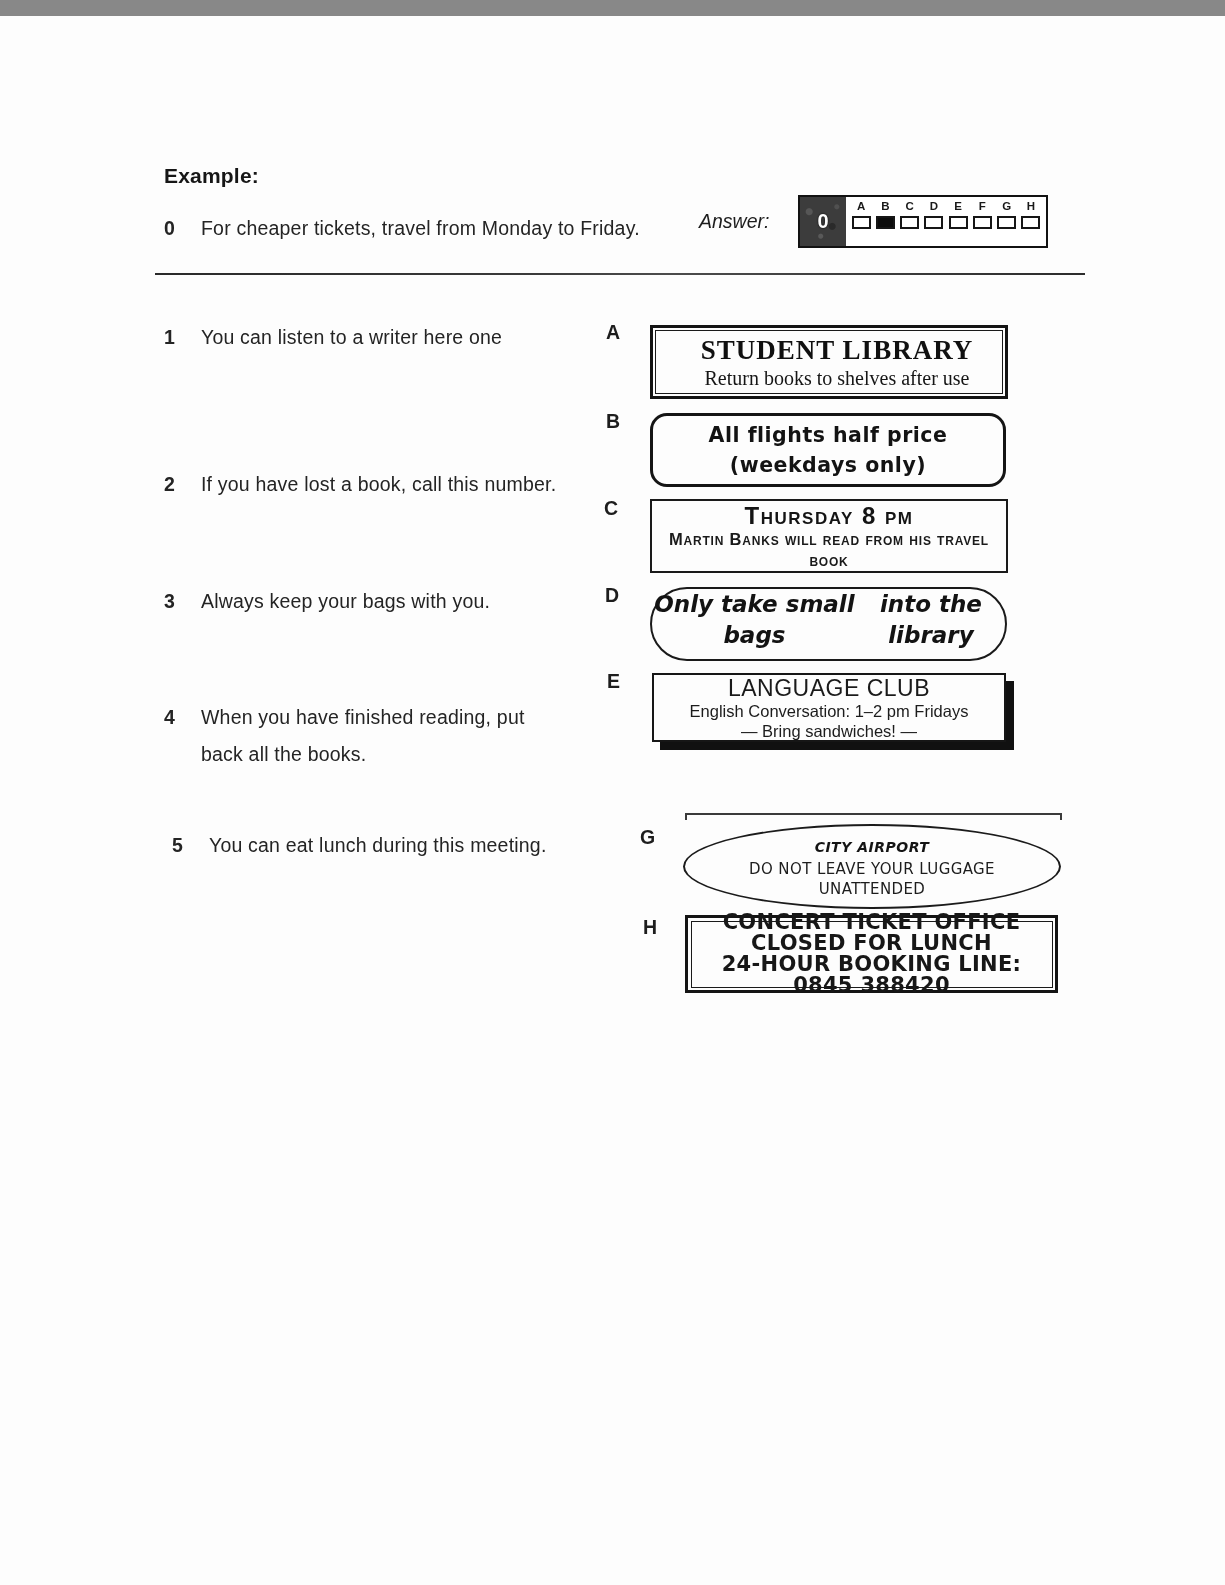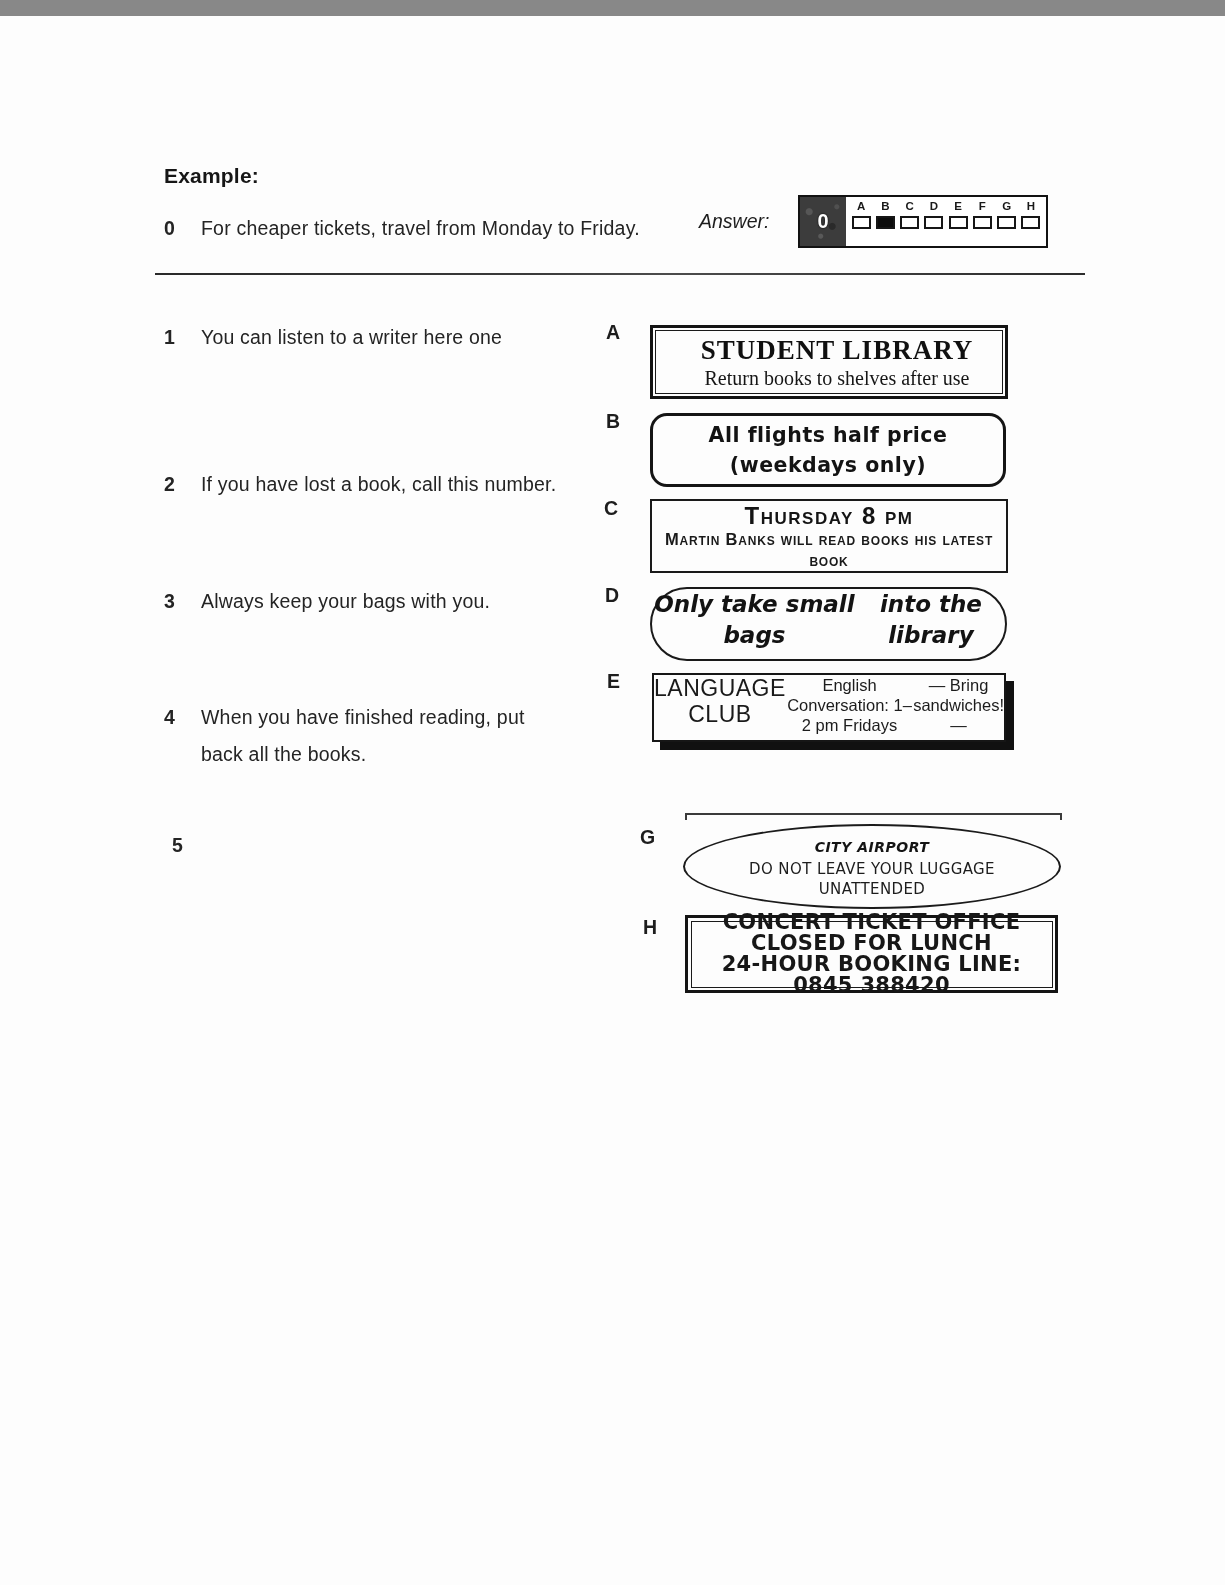--- a/index.html
+++ b/index.html
@@ -157,21 +157,21 @@
   }
   .sign-d .l1,.sign-d .l2{
     font-weight:bold; font-style:italic; font-size:23px; color:#131313; line-height:31px;
   }
 
   
   .sign-e{
     left:652px; top:657px; width:354px; height:69px;
     border:2px solid #161616;
     box-shadow:8px 8px 0 #111;
-    display:flex; flex-direction:row; justify-content:center;
+    display:flex; flex-direction:column; justify-content:center;
   }
   .sign-e .l1{ font-size:23px; color:#1a1a1a; letter-spacing:.5px; line-height:26px; }
   .sign-e .l2{ font-size:16.5px; color:#1c1c1c; line-height:20px; }
   .sign-e .l3{ font-size:16.5px; color:#1c1c1c; line-height:20px; }
 
   
   .sign-f-remnant{
     left:685px; top:797px; width:377px; height:7px;
     border-top:2px solid #3b3b3b;
     border-left:2px solid #3b3b3b;
@@ -292,20 +292,21 @@
   <div class="abs question" style="left:164px; top:683px; width:470px;">
     <div class="q-num item-text item-number">4</div>
     <div class="item-text">
       <div>When you have finished reading, put</div>
       <div>back all the books.</div>
     </div>
   </div>
 
   <div class="abs question" style="left:172px; top:811px; width:520px;">
     <div class="q-num item-text item-number">5</div>
+    <div class="item-text">You can eat lunch during this meeting.</div>
   </div>
 
   <div class="abs sign-letter" style="left:606px; top:305px;">A</div>
   <div class="abs sign-letter" style="left:606px; top:394px;">B</div>
   <div class="abs sign-letter" style="left:604px; top:481px;">C</div>
   <div class="abs sign-letter" style="left:605px; top:568px;">D</div>
   <div class="abs sign-letter" style="left:607px; top:654px;">E</div>
   <div class="abs sign-letter" style="left:640px; top:810px;">G</div>
   <div class="abs sign-letter" style="left:643px; top:900px;">H</div>
 
@@ -316,21 +317,21 @@
     </div>
   </div>
 
   <div class="abs sign sign-b">
     <div class="l1">All flights half price</div>
     <div class="l2">(weekdays only)</div>
   </div>
 
   <div class="abs sign sign-c">
     <div class="l1">Thursday 8 pm</div>
-    <div class="l2">Martin Banks will read books his latest book</div>
+    <div class="l2">Martin Banks will read from his travel book</div>
   </div>
 
   <div class="abs sign sign-d">
     <div class="l1">Only take small bags</div>
     <div class="l2">into the library</div>
   </div>
 
   <div class="abs sign sign-e">
     <div class="l1">LANGUAGE CLUB</div>
     <div class="l2">English Conversation: 1–2 pm Fridays</div>

